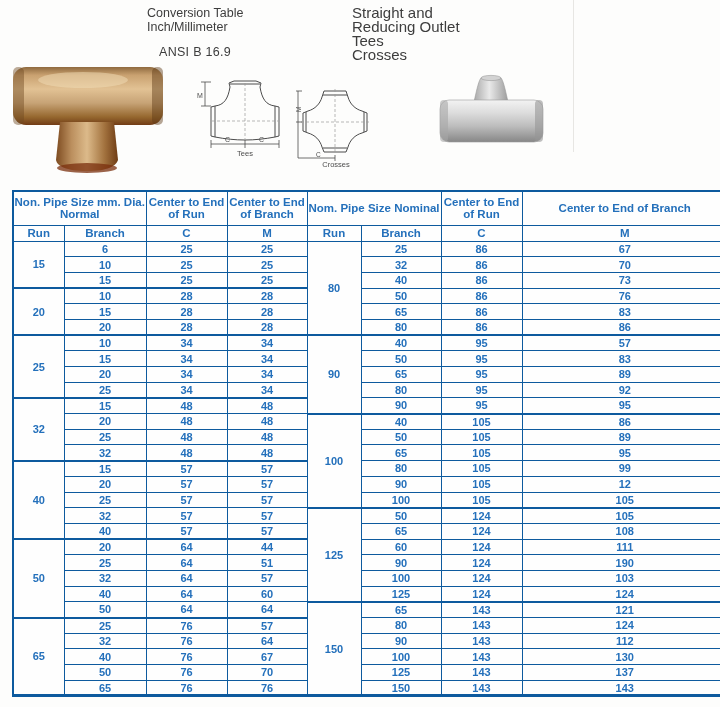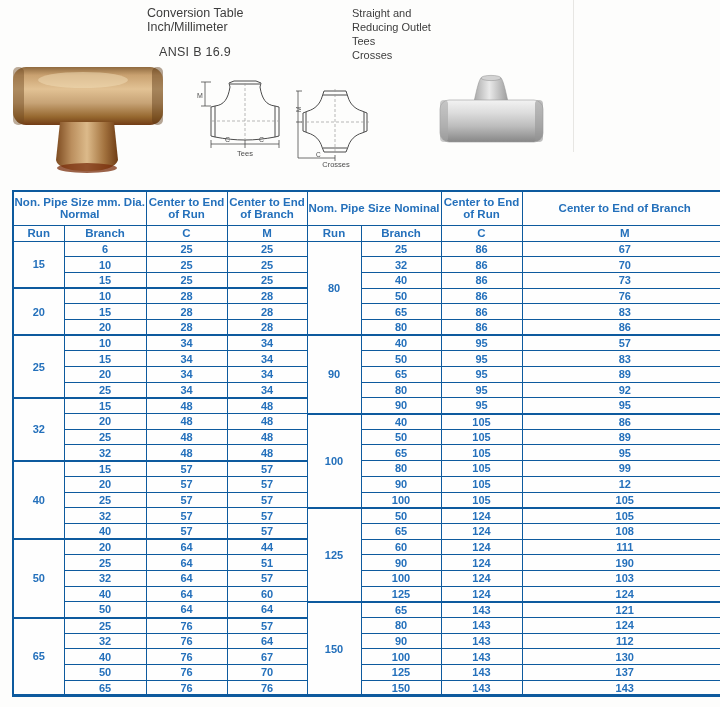--- a/index.html
+++ b/index.html
@@ -7,21 +7,21 @@
     --border:#0d5a9e;
     --ink:#3d3d3d;
   }
   *{margin:0;padding:0;box-sizing:border-box;}
   body{font-family:"Liberation Sans",sans-serif;background:#ffffff;}
   .page{position:relative;width:720px;height:707px;background:#fdfdfc;overflow:hidden;}
 
   
   .title-block{position:absolute;left:147px;top:6px;font-size:12.5px;line-height:14px;color:var(--ink);}
   .standard-label{position:absolute;left:159px;top:45px;font-size:12.5px;color:var(--ink);letter-spacing:.3px;}
-  .subtitle-block{position:absolute;left:352px;top:6px;font-size:11px;line-height:14px;color:var(--ink);}
+  .subtitle-block{position:absolute;left:352px;top:6px;font-size:15px;line-height:14px;color:var(--ink);}
   .scan-edge{position:absolute;left:573px;top:0;width:1px;height:152px;background:#e7e6e3;}
 
   .img-abs{position:absolute;}
 
   
   table.fittings{
     position:absolute;left:12px;top:190px;width:715px;height:507px;
     border-collapse:collapse;table-layout:fixed;
     font-family:"Liberation Sans",sans-serif;
   }

